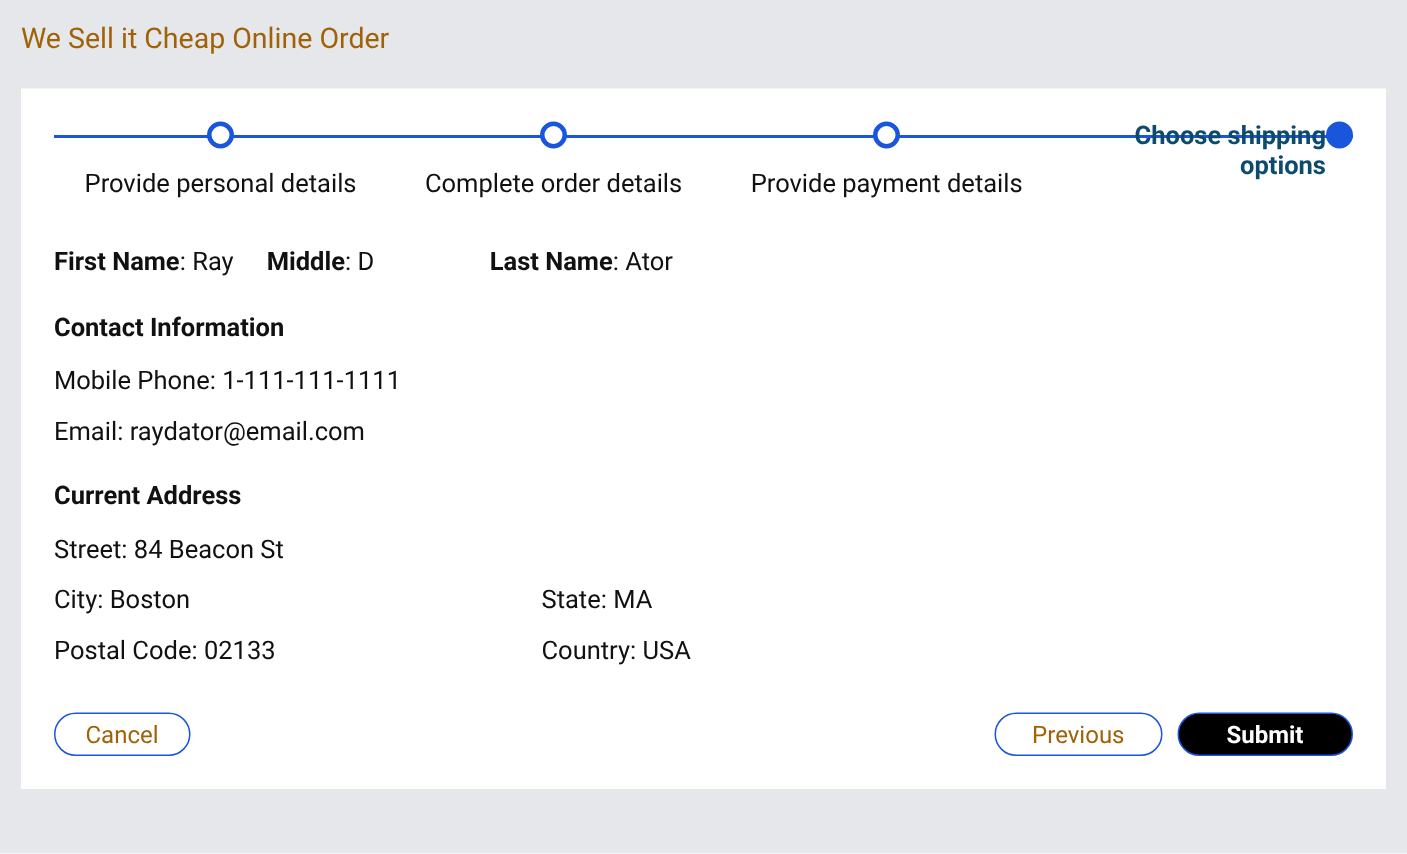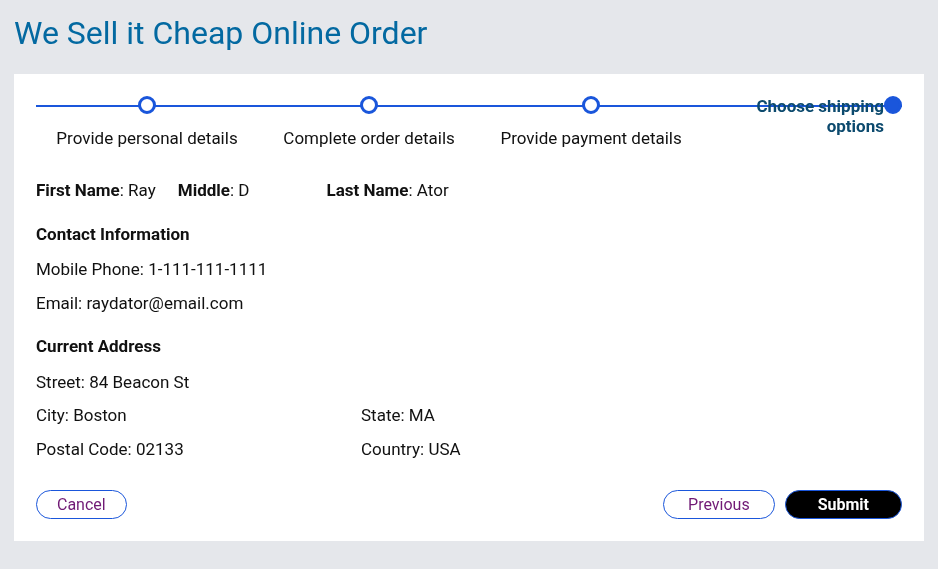--- a/index.html
+++ b/index.html
@@ -5,24 +5,24 @@
     * { margin: 0; padding: 0; box-sizing: border-box; }
     body {
       background: #e5e7eb;
       font-family: -apple-system, BlinkMacSystemFont, 'Segoe UI', Roboto, sans-serif;
       width: 938px;
       height: 569px;
       padding: 14px;
       color: #111;
     }
     .page-title {
-      font-size: 32px;
+      font-size: 19px;
       font-weight: 400;
       margin-bottom: 22px;
-      color: #0369a1;
+      color: #a16207;
     }
     .card {
       background: #fff;
       padding: 22px 22px 22px 22px;
     }
     .stepper {
       display: flex;
       align-items: flex-start;
       margin-bottom: 30px;
       position: relative;
@@ -97,21 +97,21 @@
     .btn {
       font-size: 16px;
       padding: 4px 24px;
       border-radius: 20px;
       cursor: pointer;
       font-family: inherit;
     }
     .btn-outline {
       background: #fff;
       border: 1.5px solid #1a56db;
-      color: #701a75;
+      color: #a16207;
     }
     .btn-primary {
       background: #000000;
       border: 1.5px solid #1a56db;
       color: #fff;
       font-weight: 700;
       padding: 4px 32px;
     }
     .btn-cancel { padding: 4px 20px; }
     .step:last-child .step-circle { float: right; }

